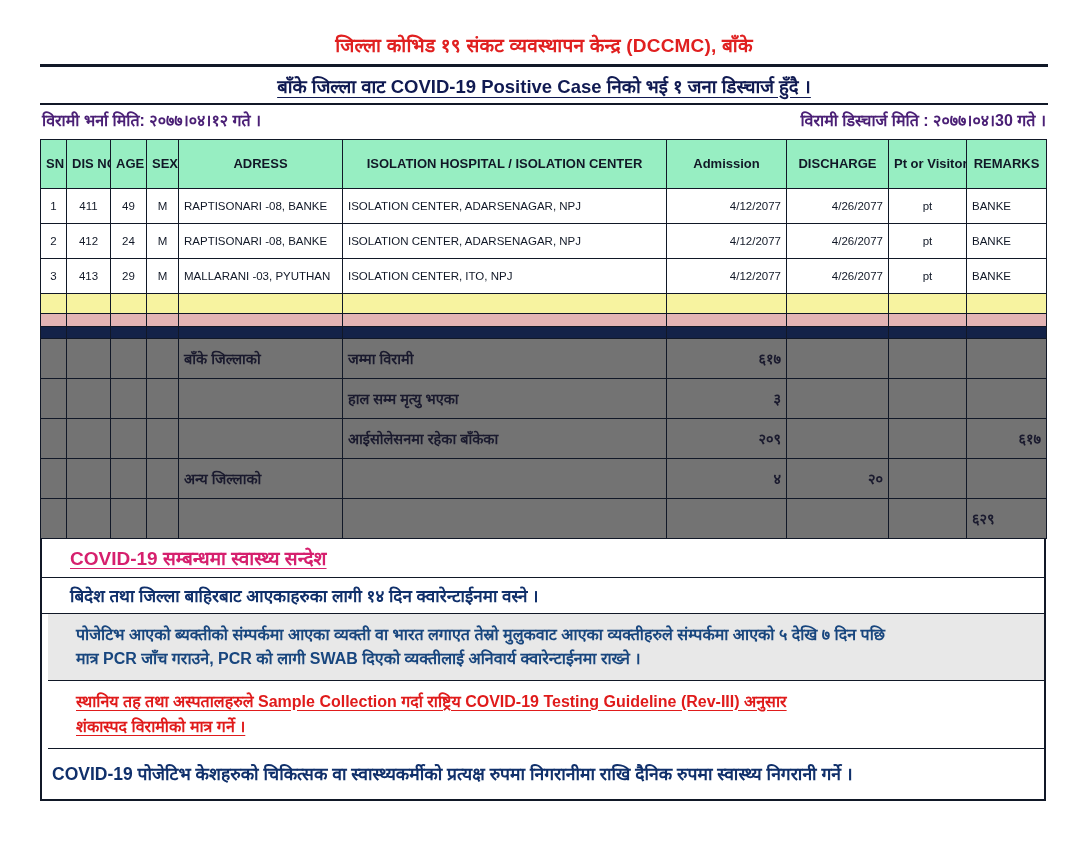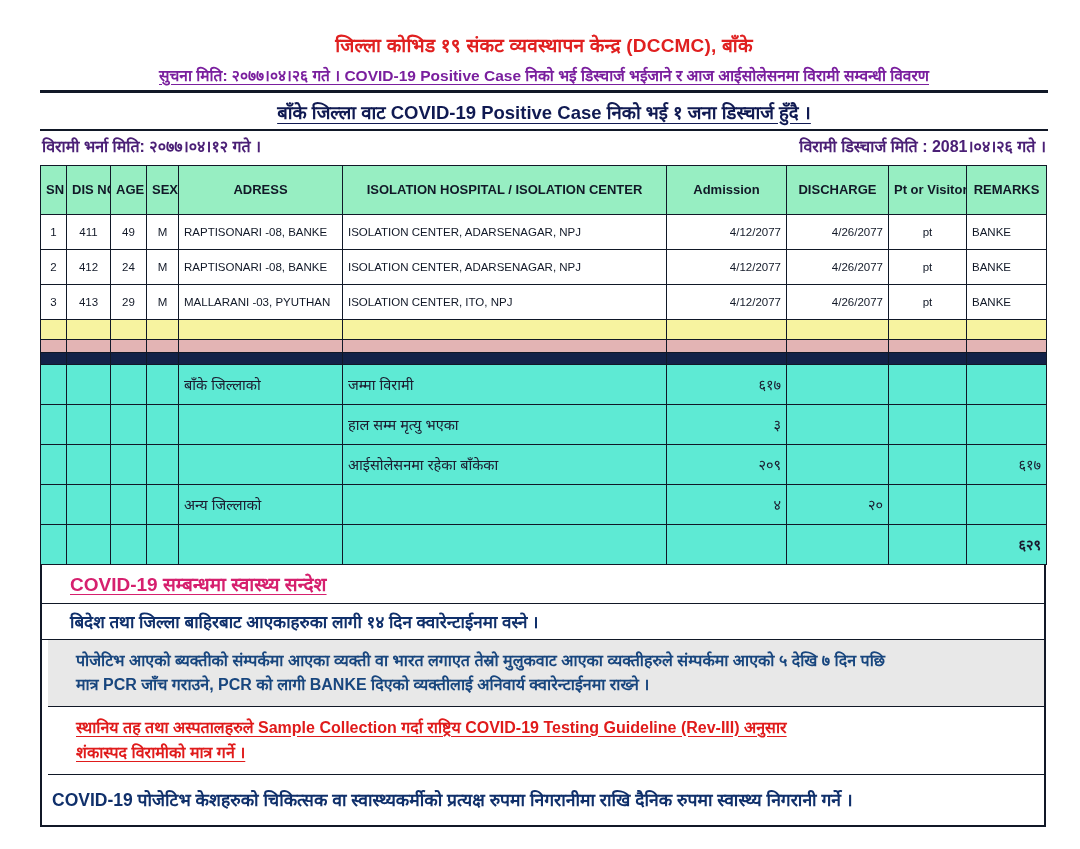--- a/index.html
+++ b/index.html
@@ -98,24 +98,24 @@
   th.mid, td.mid { text-align: center; }
 
   tbody tr.data-row td { height: 26px; background: #ffffff; }
   td.c-sn, td.c-dis, td.c-age, td.c-sex { text-align: center; }
 
   tr.band td { height: 12px; padding: 0; border-left: 1.6px solid #111827; border-right: 1.6px solid #111827; }
   tr.band-yellow td { background: #f7f3a0; height: 19px; }
   tr.band-pink td { background: #e3b4b4; height: 12px; }
   tr.band-navy td { background: #132248; height: 11px; }
 
-  tr.sum-row td { height: 31px; background: #5eead4; font-size: 14.5px; color: #1a1a2e; }
+  tr.sum-row td { height: 31px; background: #737373; font-size: 14.5px; color: #1a1a2e; font-weight: bold; }
   td.sum-label { text-align: left; }
   td.sum-num { text-align: right; font-size: 15.5px; color: #16224a; padding-right: 8px; }
-  td.sum-total { text-align: right; font-size: 18px; font-weight: bold; color: #16224a; padding-right: 8px; }
+  td.sum-total { font-size: 18px; font-weight: bold; color: #16224a; padding-right: 8px; }
 
   
   .msg-wrap {
     width: 1006px;
     border: 2.4px solid #111827;
     border-top: none;
     box-sizing: border-box;
   }
   .msg {
     border-bottom: 1.6px solid #111827;
@@ -158,31 +158,30 @@
   }
   .tall { padding-top: 9px; padding-bottom: 9px; margin-left: 6px; }
 </style>
 </head>
 <body>
 
 <div class="page">
 
   <div class="doc-title">जिल्ला कोभिड १९ संकट व्यवस्थापन केन्द्र (DCCMC), बाँके</div>
 
-  <div class="notice-line">सुचना मिति: २०७७।०४।२६ गते ।   COVID-19 Positive Case निको भई डिस्चार्ज भईजाने र आज आईसोलेसनमा विरामी सम्वन्धी विवरण</div>
 
   <hr class="rule-thick">
 
   <div class="headline">बाँके जिल्ला वाट COVID-19 Positive Case निको भई १ जना डिस्चार्ज हुँदै ।</div>
 
   <hr class="rule-thin">
 
   <div class="date-row">
     <span>विरामी भर्ना मिति: २०७७।०४।१२ गते ।</span>
-    <span>विरामी डिस्चार्ज मिति : 2081।०४।२६ गते ।</span>
+    <span>विरामी डिस्चार्ज मिति : २०७७।०४।30 गते ।</span>
   </div>
 
   <table class="main">
     <colgroup>
       <col style="width:26px">
       <col style="width:44px">
       <col style="width:36px">
       <col style="width:32px">
       <col style="width:164px">
       <col style="width:324px">
@@ -357,21 +356,21 @@
     <div class="msg">
       <span class="msg-title">COVID-19 सम्बन्धमा स्वास्थ्य सन्देश</span>
     </div>
 
     <div class="msg">
       <span class="msg-blue">बिदेश तथा जिल्ला बाहिरबाट आएकाहरुका लागी १४ दिन क्वारेन्टाईनमा वस्ने ।</span>
     </div>
 
     <div class="msg msg-grey tall">
       <div>पोजेटिभ आएको ब्यक्तीको संम्पर्कमा आएका व्यक्ती वा भारत लगाएत तेस्रो मुलुकवाट आएका व्यक्तीहरुले संम्पर्कमा आएको ५ देखि ७ दिन पछि</div>
-      <div>मात्र PCR जाँच गराउने, PCR को लागी BANKE दिएको व्यक्तीलाई अनिवार्य क्वारेन्टाईनमा राख्ने ।</div>
+      <div>मात्र PCR जाँच गराउने, PCR को लागी SWAB दिएको व्यक्तीलाई अनिवार्य क्वारेन्टाईनमा राख्ने ।</div>
     </div>
 
     <div class="msg tall">
       <div class="msg-red">स्थानिय तह तथा अस्पतालहरुले Sample Collection गर्दा राष्ट्रिय COVID-19 Testing Guideline (Rev-III) अनुसार</div>
       <div class="msg-red">शंकास्पद विरामीको मात्र गर्ने ।</div>
     </div>
 
     <div class="msg msg-final">
       <span>COVID-19 पोजेटिभ केशहरुको चिकित्सक वा स्वास्थ्यकर्मीको प्रत्यक्ष रुपमा निगरानीमा राखि दैनिक रुपमा स्वास्थ्य निगरानी गर्ने ।</span>
     </div>

